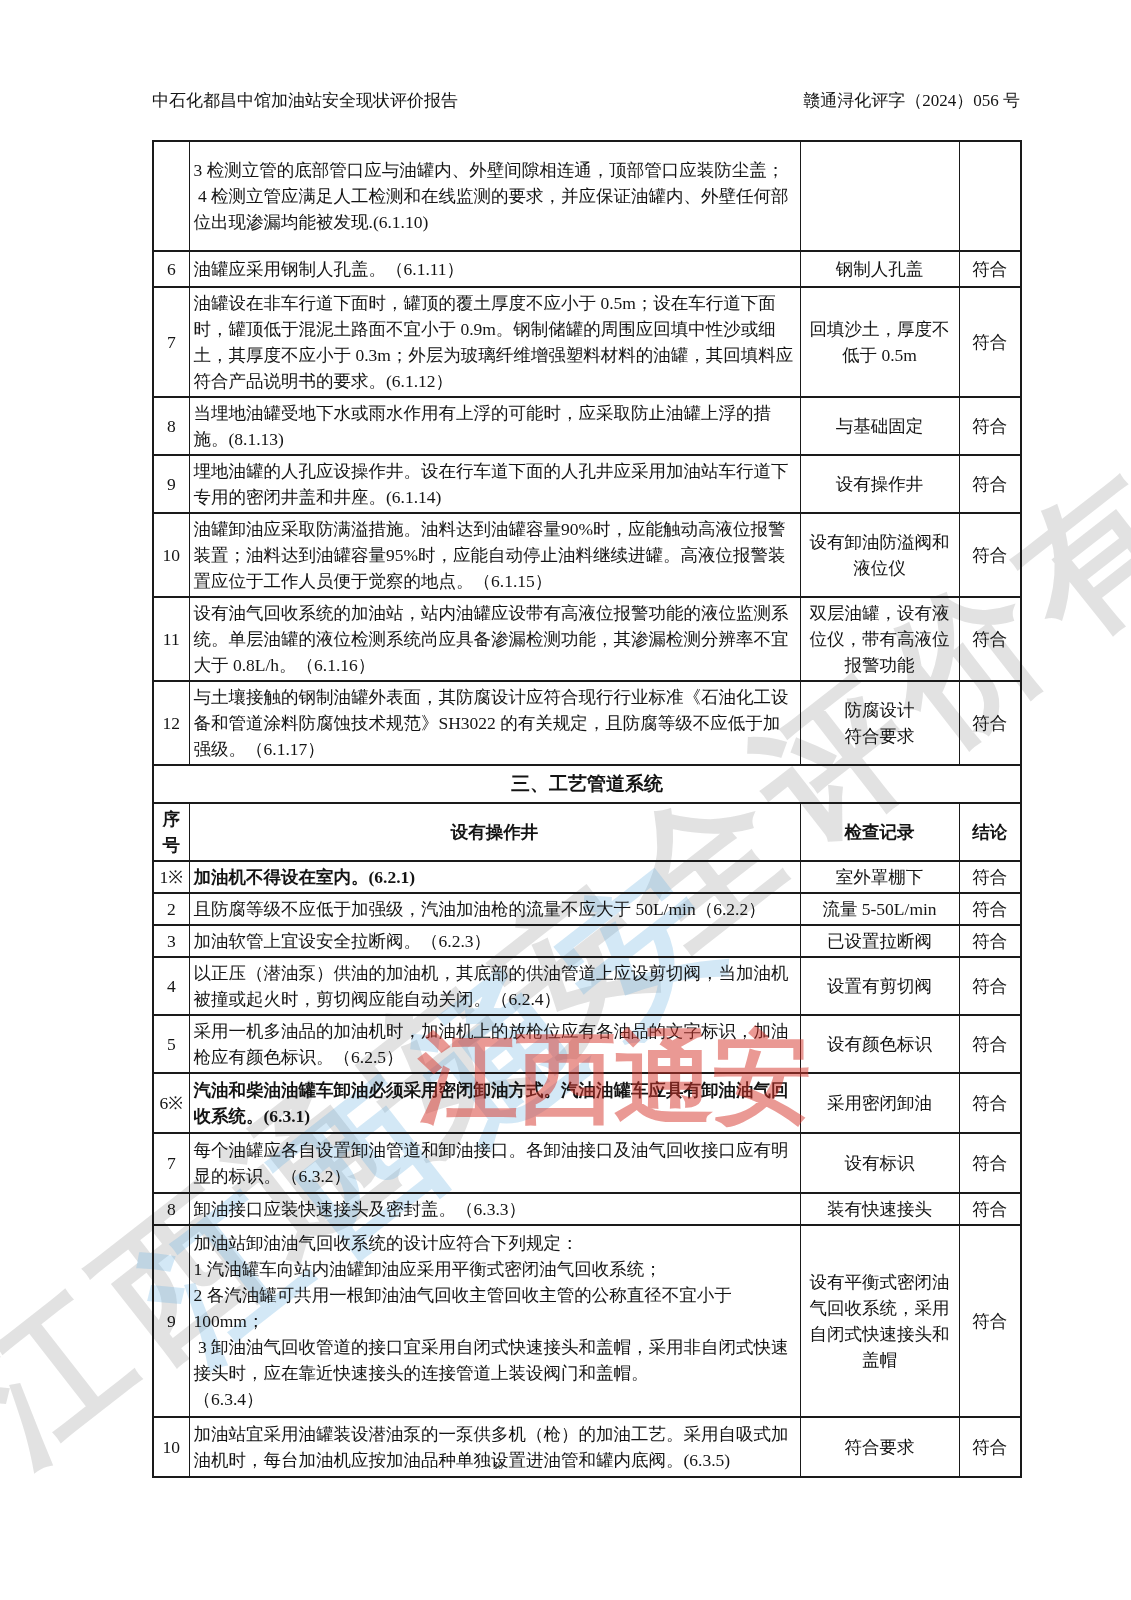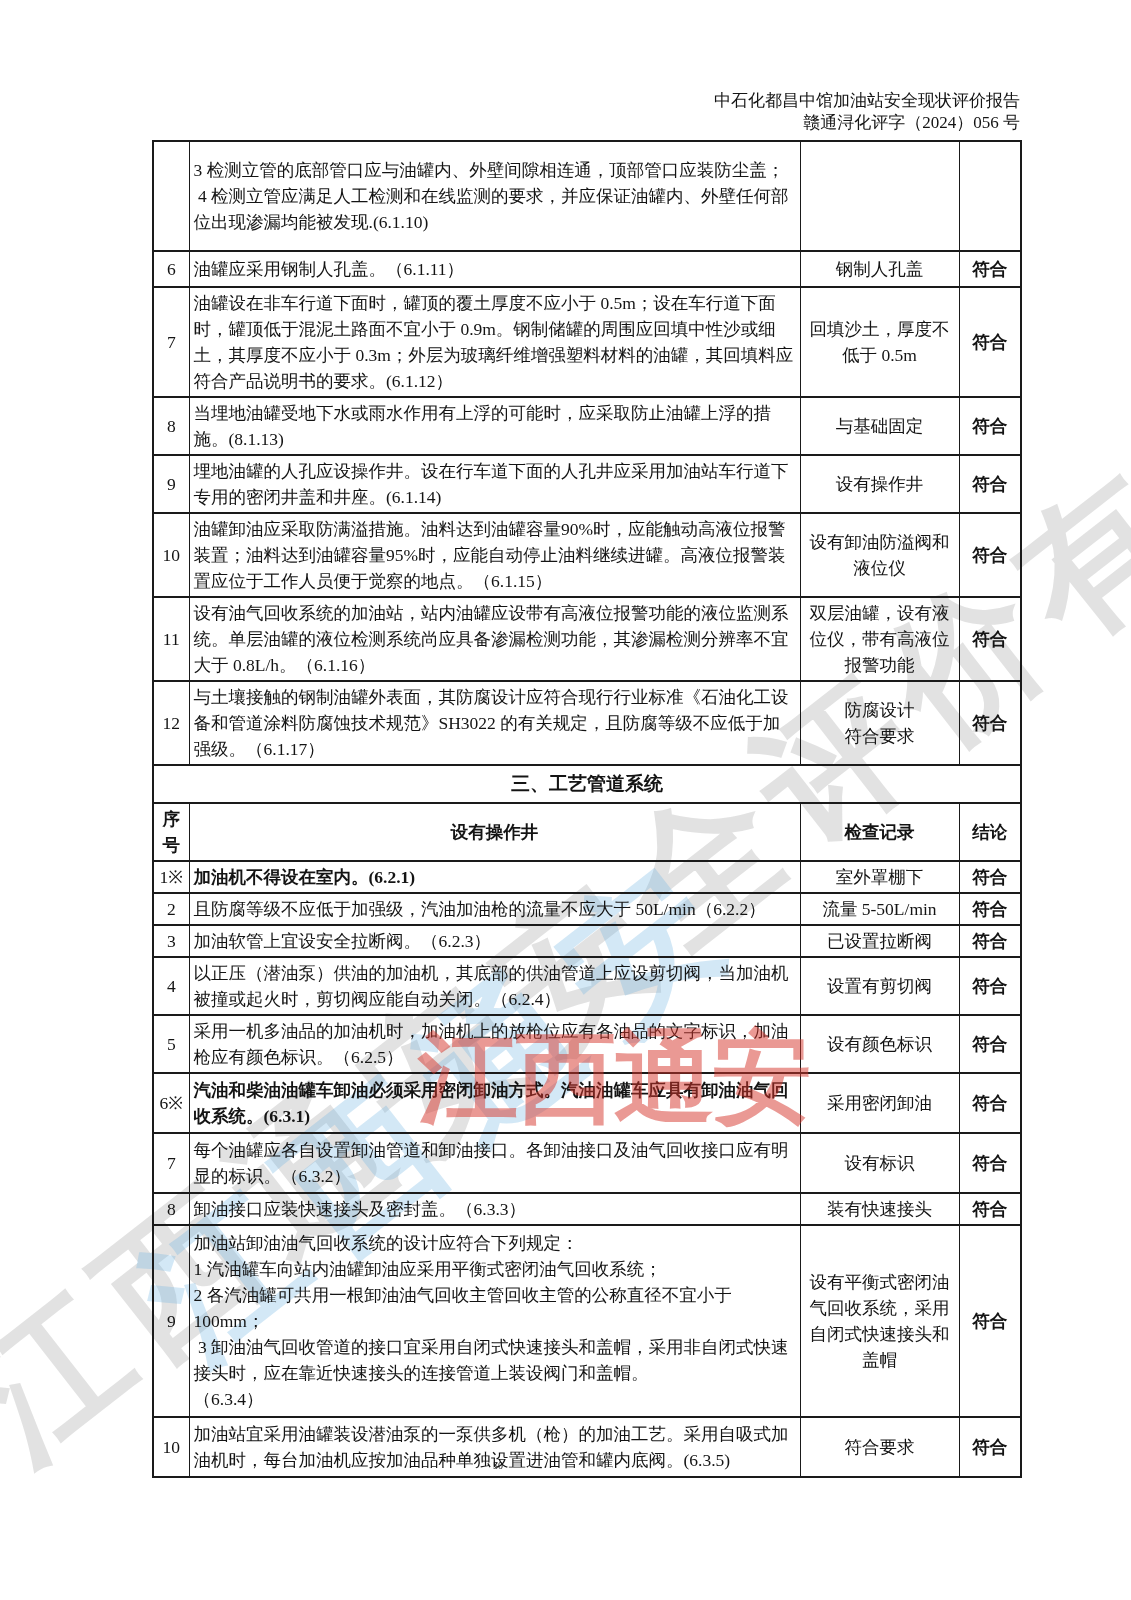--- a/index.html
+++ b/index.html
@@ -5,21 +5,21 @@
   html,body { margin:0; padding:0; background:#888; }
   .page {
     position:relative; width:1131px; height:1600px; margin:0 auto;
     background:#ffffff; overflow:hidden;
     font-family:"Liberation Serif", serif; color:#141414;
   }
   
   .doc-header {
     position:absolute; top:90px; left:152px; width:868px;
     display:flex; justify-content:space-between; align-items:flex-end;
-    font-size:17px; line-height:22px;flex-direction:column;
+    font-size:17px; line-height:22px;
   }
   
   .wm { position:absolute; pointer-events:none; white-space:nowrap; }
   .wm-gray {
     left:-70px; top:1345px; transform:rotate(-38deg); transform-origin:0 0;
     font-size:150px; letter-spacing:16px; font-weight:bold;
     color:rgba(125,125,125,0.22); z-index:1;
   }
   .wm-blue-diag {
     left:105px; top:1245px; transform:rotate(-38deg); transform-origin:0 0;
@@ -40,21 +40,21 @@
   }
   .check-table td {
     border-style:solid; border-color:#1a1a1a; border-width:2px 1px;
     padding:2px 4px; vertical-align:middle; background:transparent;
     overflow:hidden;
   }
   .check-table { border:2px solid #1a1a1a; }
   .serial-cell   { text-align:center; }
   .content-cell  { text-align:left; padding:3px 9px; white-space:pre-wrap; }
   .record-cell   { text-align:center; white-space:pre-wrap;font-family:Liberation Serif, serif; }
-  .concl-cell    { text-align:center;font-weight:bold; }
+  .concl-cell    { text-align:center; }
   .section-title-cell { text-align:center; font-weight:bold; font-size:19px; }
   .head-row td   { text-align:center; font-weight:bold; }
   .bold          { font-weight:bold;margin-top:8px; }
   
   .doc-footer {
     position:absolute; top:1460px; left:0; width:996px;
     text-align:center; font-size:10px; z-index:2;
   }
 </style>
 </head>

